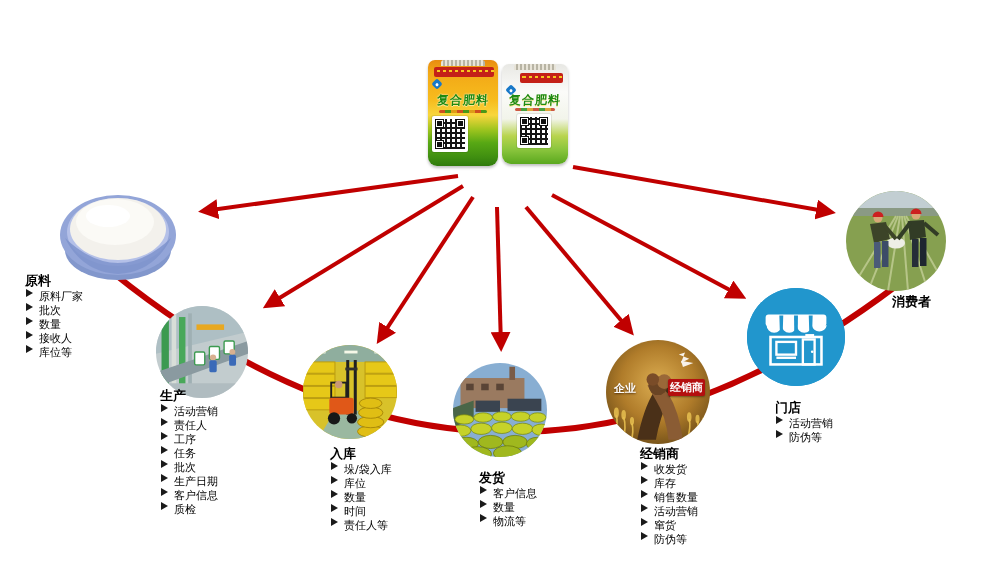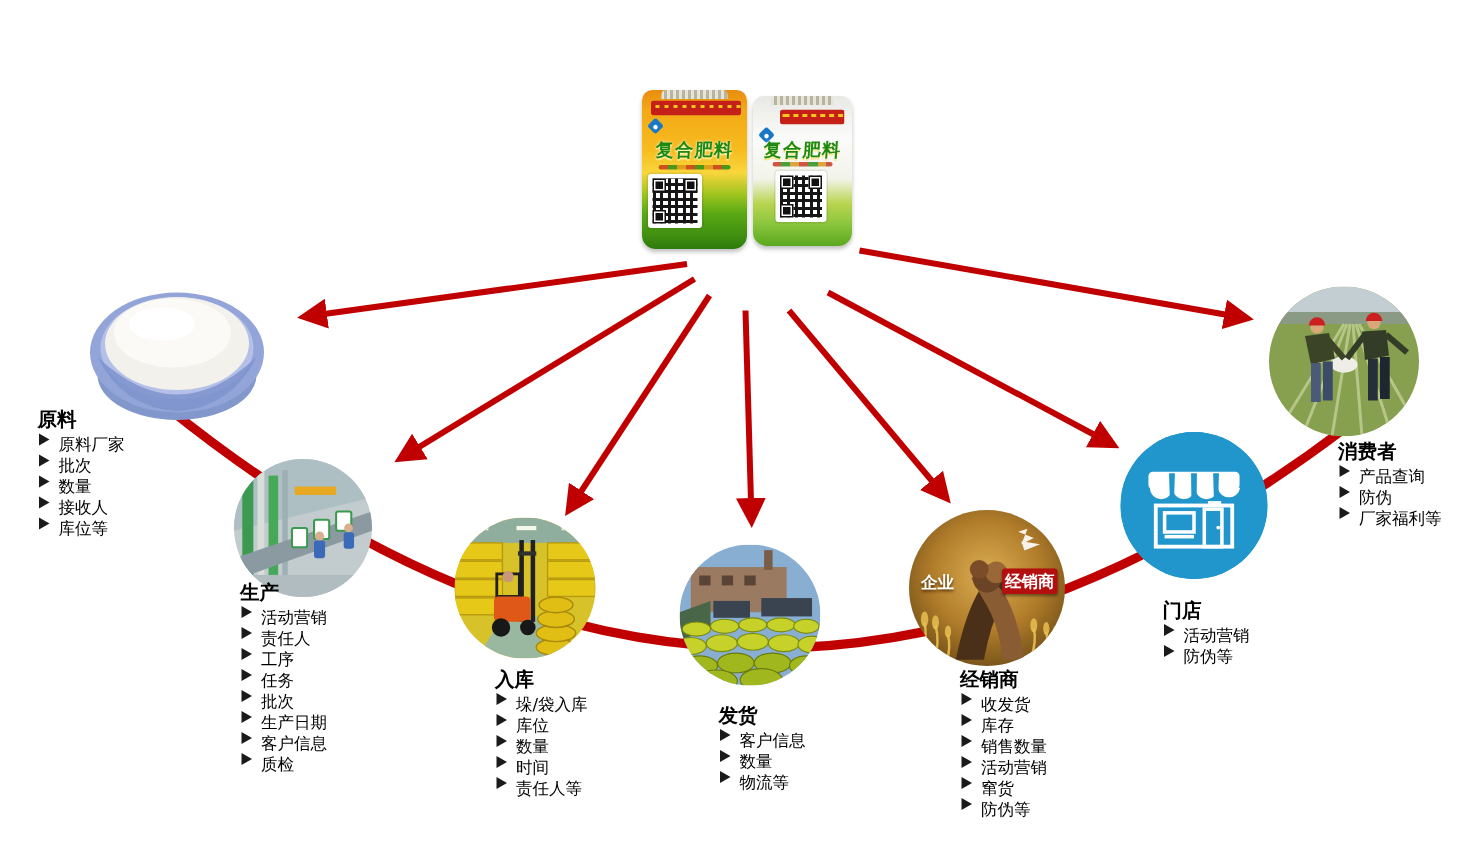--- a/index.html
+++ b/index.html
@@ -443,29 +443,15 @@
           <span>活动营销</span>
         </li>
         <li>
           <span class="blt"></span>
           <span>防伪等</span>
         </li>
       </ul>
   </div>
   <div class="node" style="left:892px;top:294px;width:94px;">
     <div class="node-h">消费者</div>
-    <ul class="node-list">
-        <li>
-          <span class="blt"></span>
-          <span>产品查询</span>
-        </li>
-        <li>
-          <span class="blt"></span>
-          <span>防伪</span>
-        </li>
-        <li>
-          <span class="blt"></span>
-          <span>厂家福利等</span>
-        </li>
-      </ul>
   </div>
 
 </div>
 
 </body></html>

